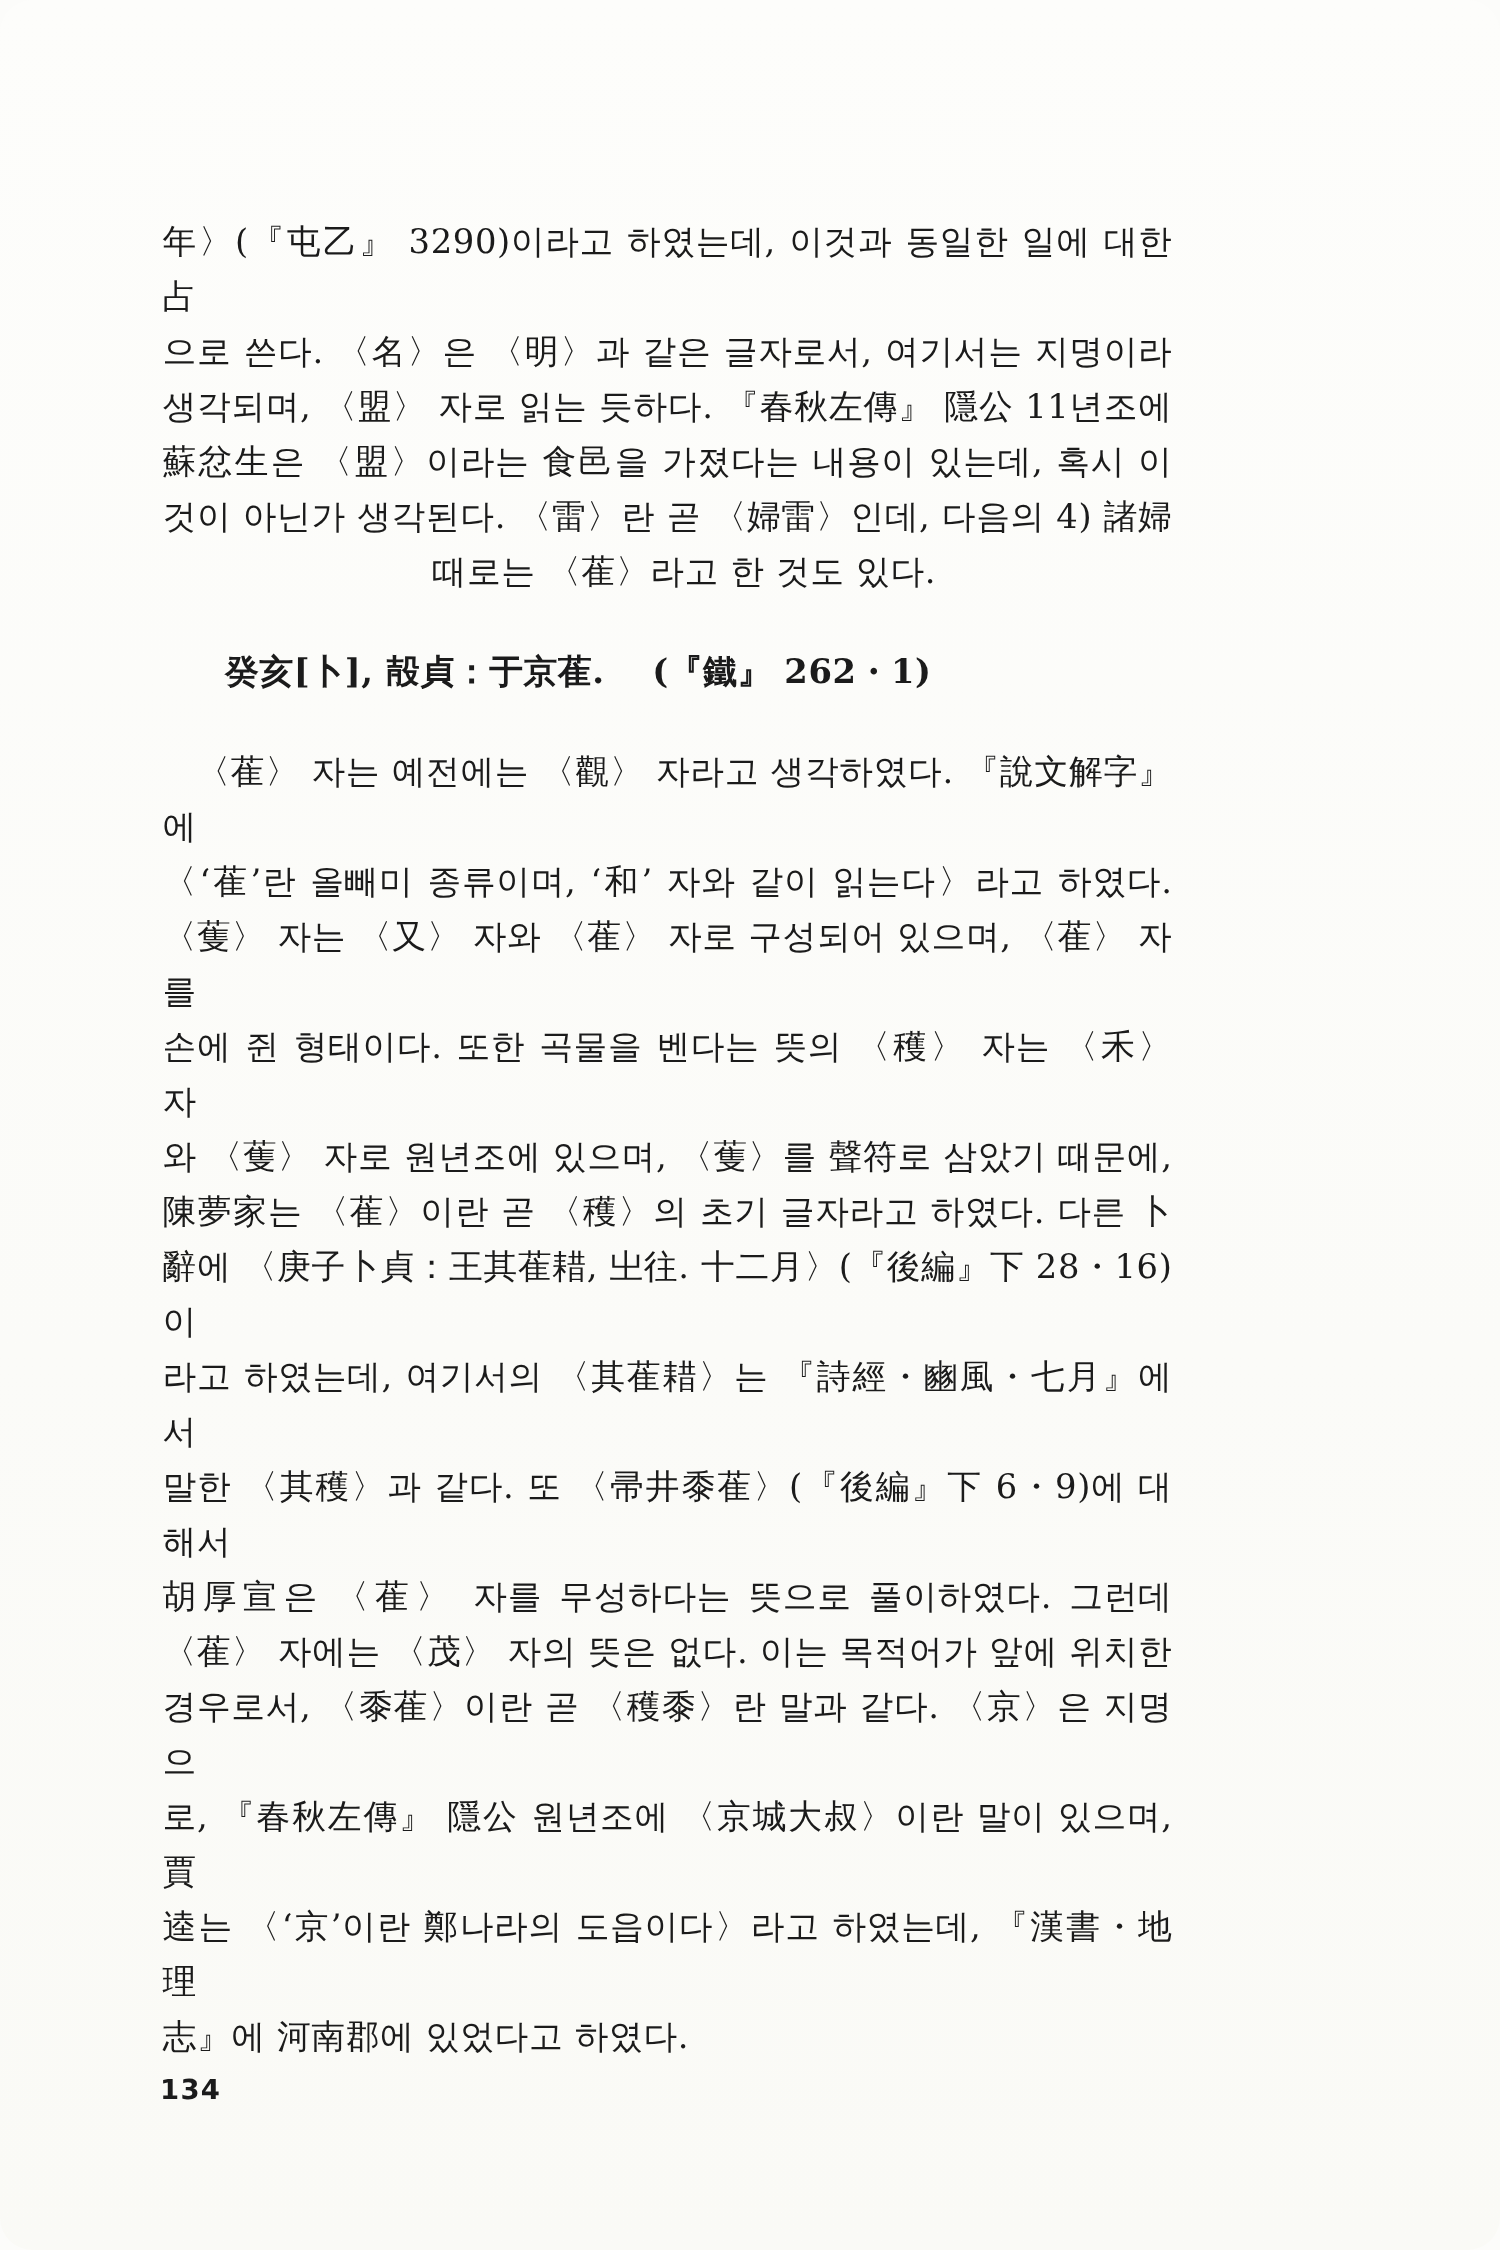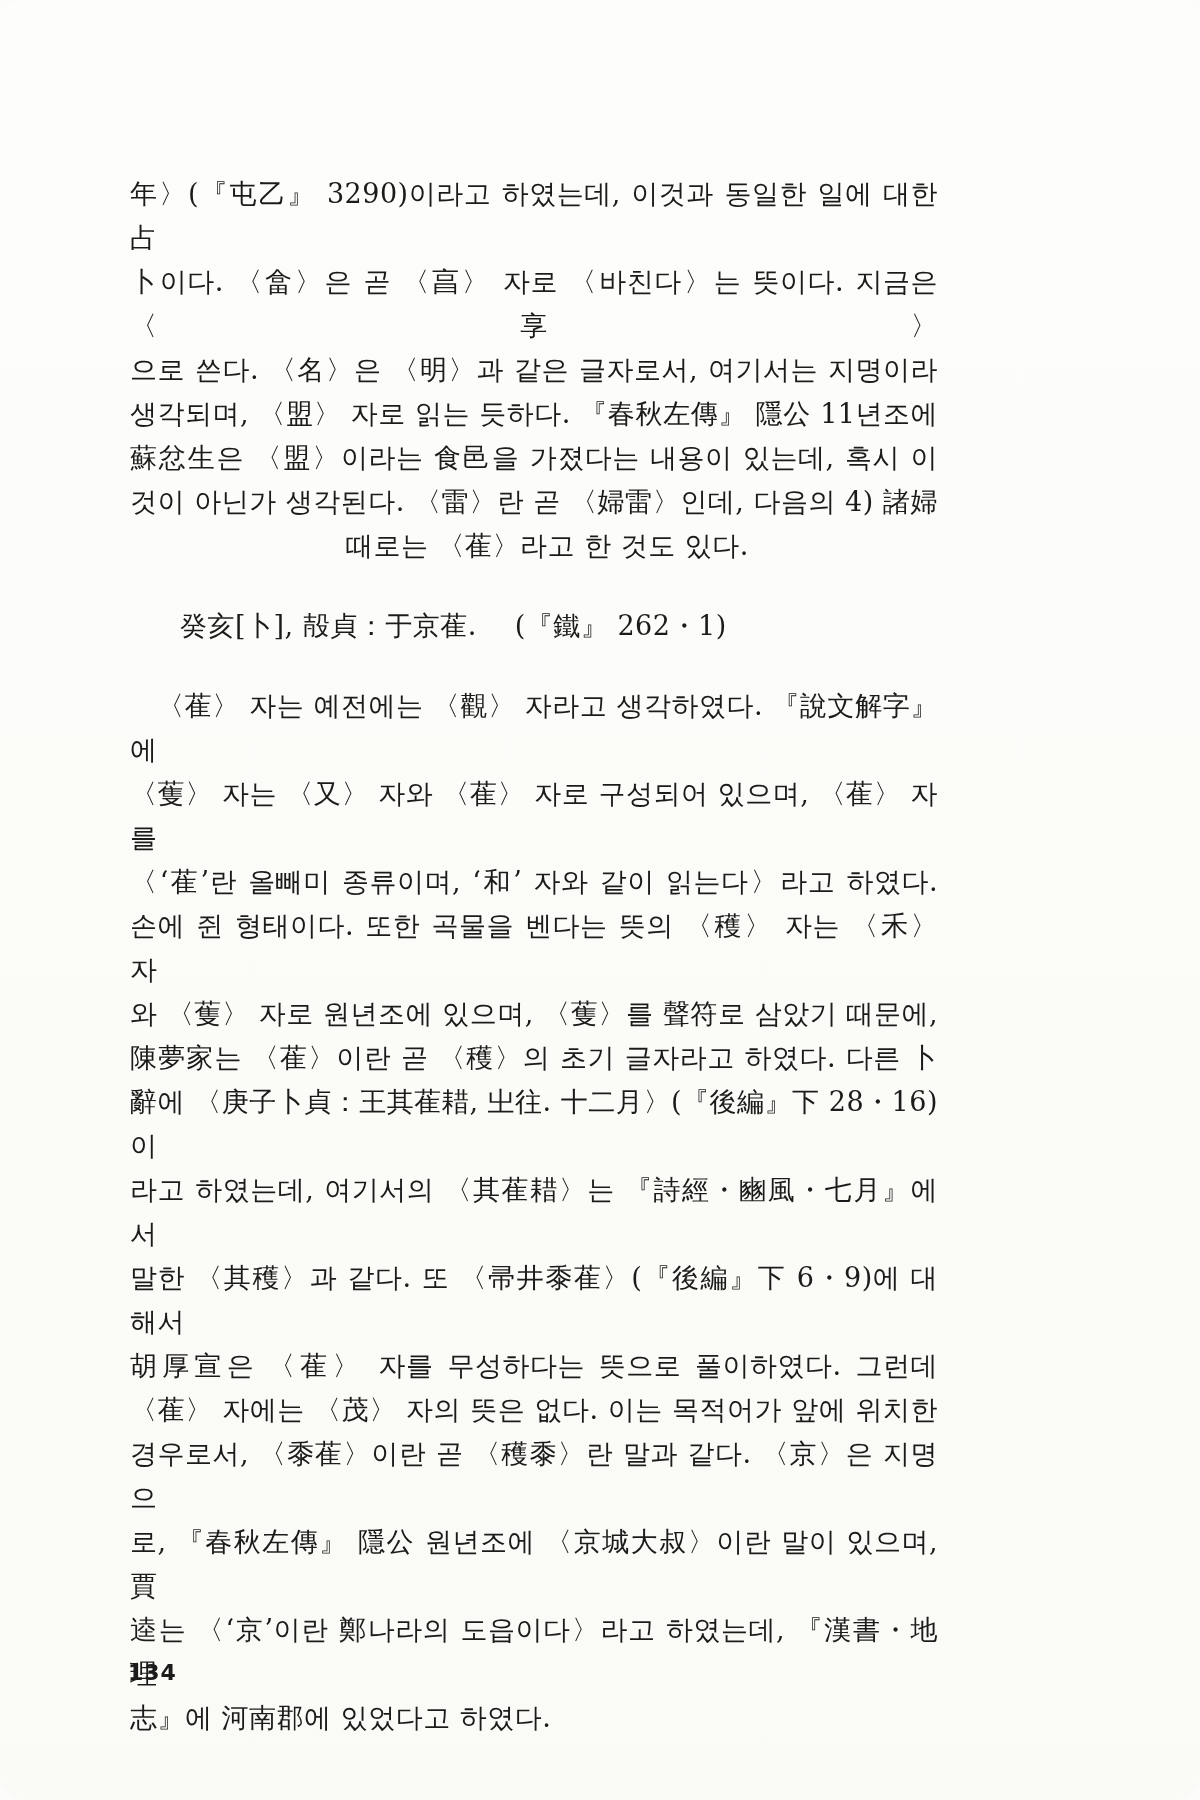--- a/index.html
+++ b/index.html
@@ -47,20 +47,21 @@
   }
   .line-indent-left {
     text-indent: 1em;
     text-align: center;
   }
   .quote-line {
     margin: 36px 0 36px 50px;
     font-size: 27px;
     line-height: 44px;
     letter-spacing: 0.5px;
+    font-weight: bold;
   }
   .quote-citation {
     display: inline-block;
     margin-left: 38px;
   }
   .page-number {
     position: absolute;
     left: 128px;
     top: 1660px;
     font-size: 22px;
@@ -75,23 +76,20 @@
 <div class="scan-page">
 
   <div class="text-block">
 
     <div>
 
     <div class="line line-justify">
           <span>年〉(『屯乙』 3290)이라고 하였는데, 이것과 동일한 일에 대한 占</span>
         </div>
         <div class="line line-justify">
-          <span>卜이다. 〈畣〉은 곧 〈亯〉 자로 〈바친다〉는 뜻이다. 지금은 〈享〉</span>
-        </div>
-        <div class="line line-justify">
           <span>으로 쓴다. 〈名〉은 〈明〉과 같은 글자로서, 여기서는 지명이라</span>
         </div>
         <div class="line line-justify">
           <span>생각되며, 〈盟〉 자로 읽는 듯하다. 『春秋左傳』 隱公 11년조에</span>
         </div>
         <div class="line line-justify">
           <span>蘇忿生은 〈盟〉이라는 食邑을 가졌다는 내용이 있는데, 혹시 이</span>
         </div>
         <div class="line line-justify">
           <span>것이 아닌가 생각된다. 〈雷〉란 곧 〈婦雷〉인데, 다음의 4) 諸婦</span>
@@ -104,24 +102,24 @@
     <div class="quote-line">
       <span>癸亥[卜], 㱿貞：于京萑.</span><span class="quote-citation">(『鐵』 262・1)</span>
     </div>
 
     <div>
 
     <div class="line line-indent-justify">
           <span>〈萑〉 자는 예전에는 〈觀〉 자라고 생각하였다. 『說文解字』에</span>
         </div>
         <div class="line line-justify">
-          <span>〈蒦〉 자는 〈又〉 자와 〈萑〉 자로 구성되어 있으며, 〈萑〉 자를</span>
+          <span>〈‘萑’란 올빼미 종류이며, ‘和’ 자와 같이 읽는다〉라고 하였다.</span>
         </div>
         <div class="line line-justify">
-          <span>〈‘萑’란 올빼미 종류이며, ‘和’ 자와 같이 읽는다〉라고 하였다.</span>
+          <span>〈蒦〉 자는 〈又〉 자와 〈萑〉 자로 구성되어 있으며, 〈萑〉 자를</span>
         </div>
         <div class="line line-justify">
           <span>손에 쥔 형태이다. 또한 곡물을 벤다는 뜻의 〈穫〉 자는 〈禾〉 자</span>
         </div>
         <div class="line line-justify">
           <span>와 〈蒦〉 자로 원년조에 있으며, 〈蒦〉를 聲符로 삼았기 때문에,</span>
         </div>
         <div class="line line-justify">
           <span>陳夢家는 〈萑〉이란 곧 〈穫〉의 초기 글자라고 하였다. 다른 卜</span>
         </div>

